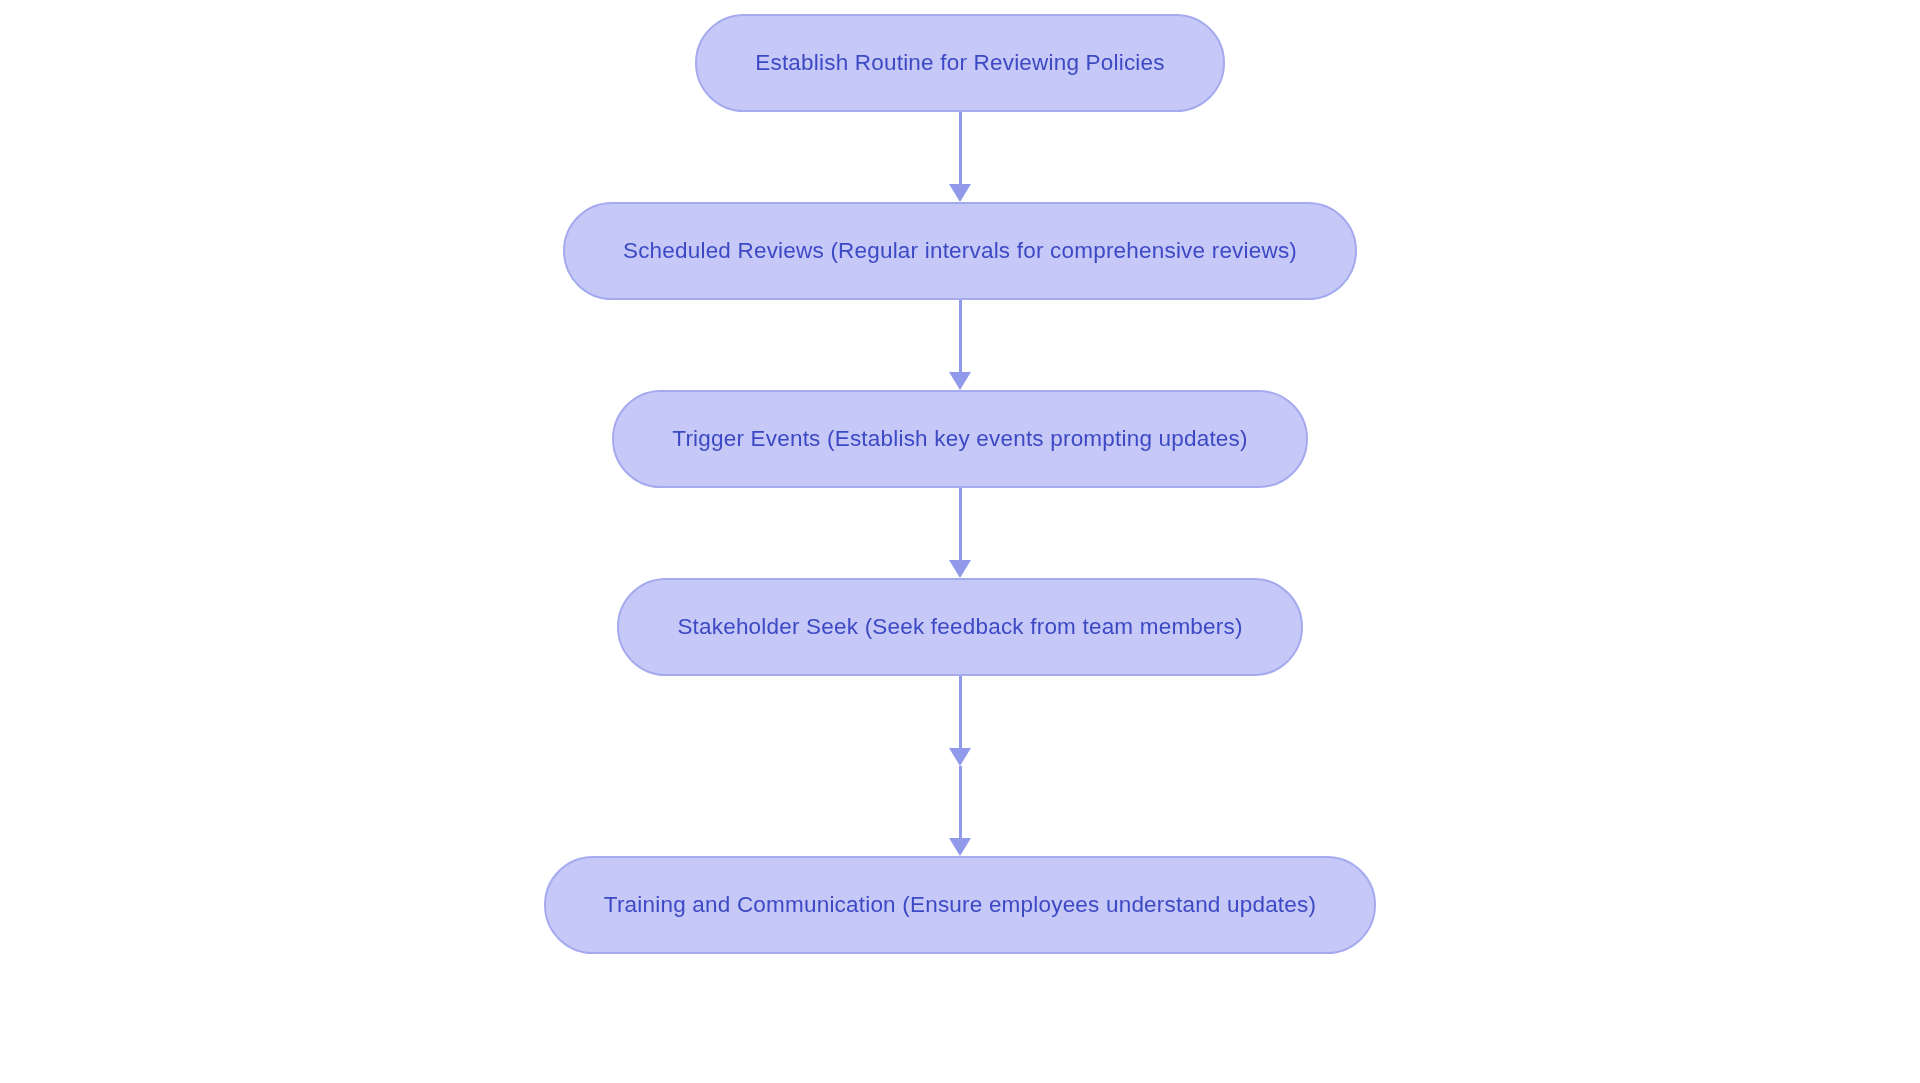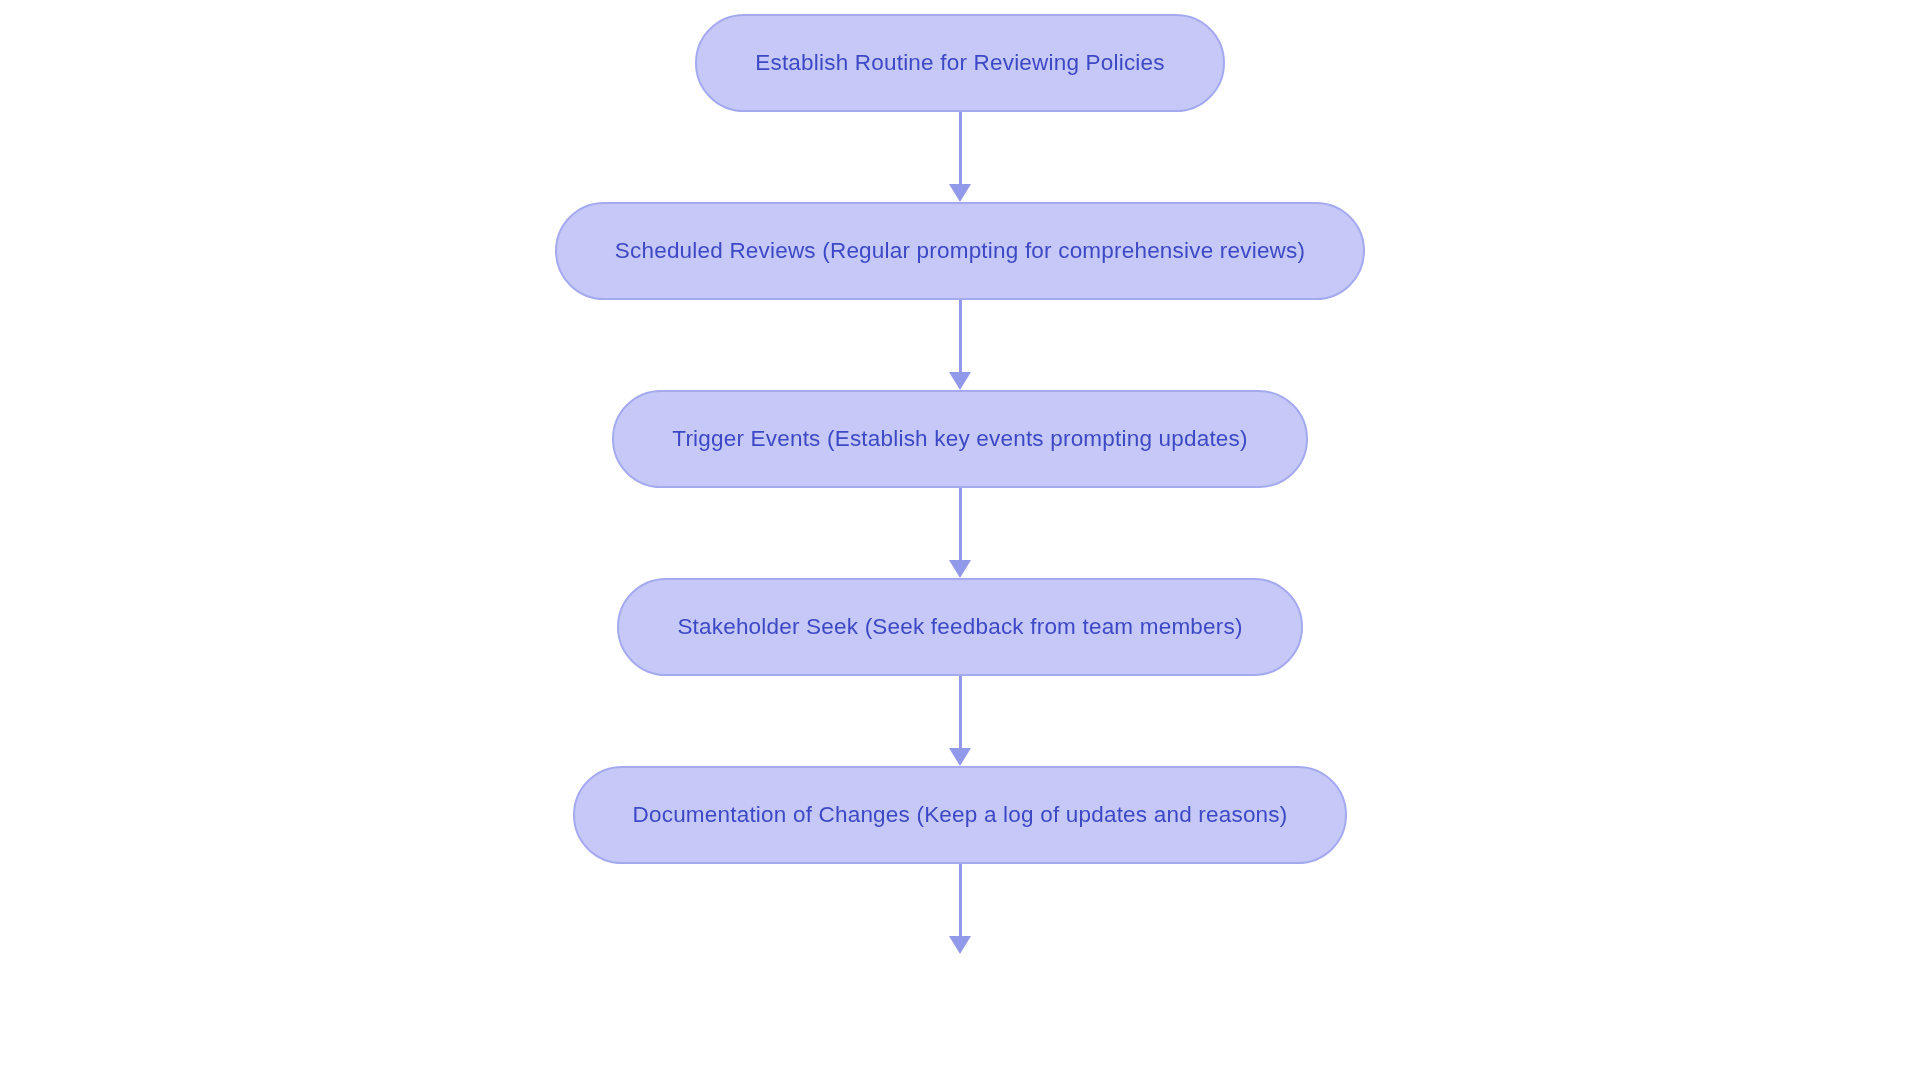--- a/index.html
+++ b/index.html
@@ -66,21 +66,21 @@
   <div class="node">
     <span>Establish Routine for Reviewing Policies</span>
   </div>
 
   <div class="arrow">
     <div class="arrow-line"></div>
     <div class="arrow-head"></div>
   </div>
 
   <div class="node">
-    <span>Scheduled Reviews (Regular prompting for comprehensive reviews)</span>
+    <span>Scheduled Reviews (Regular intervals for comprehensive reviews)</span>
   </div>
 
   <div class="arrow">
     <div class="arrow-line"></div>
     <div class="arrow-head"></div>
   </div>
 
   <div class="node">
     <span>Trigger Events (Establish key events prompting updates)</span>
   </div>
@@ -92,23 +92,23 @@
 
   <div class="node">
     <span>Stakeholder Seek (Seek feedback from team members)</span>
   </div>
 
   <div class="arrow">
     <div class="arrow-line"></div>
     <div class="arrow-head"></div>
   </div>
 
-  <div class="node">
-    <span>Documentation of Changes (Keep a log of updates and reasons)</span>
-  </div>
 
   <div class="arrow">
     <div class="arrow-line"></div>
     <div class="arrow-head"></div>
   </div>
 
+  <div class="node">
+    <span>Training and Communication (Ensure employees understand updates)</span>
+  </div>
 
 </div>
 
 </body></html>

